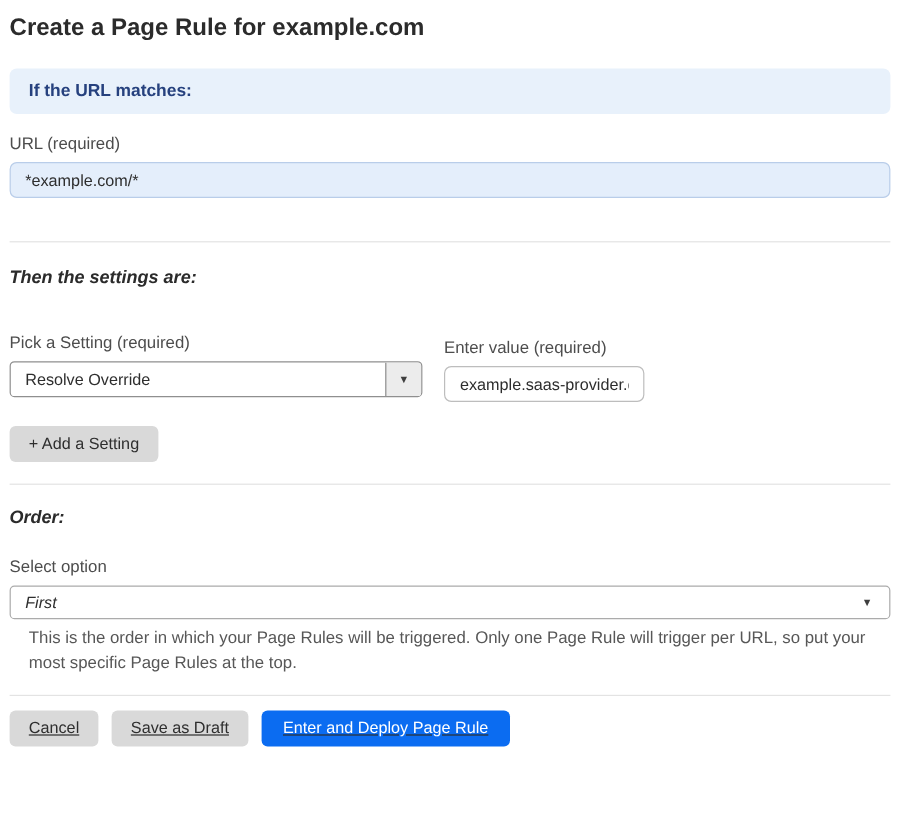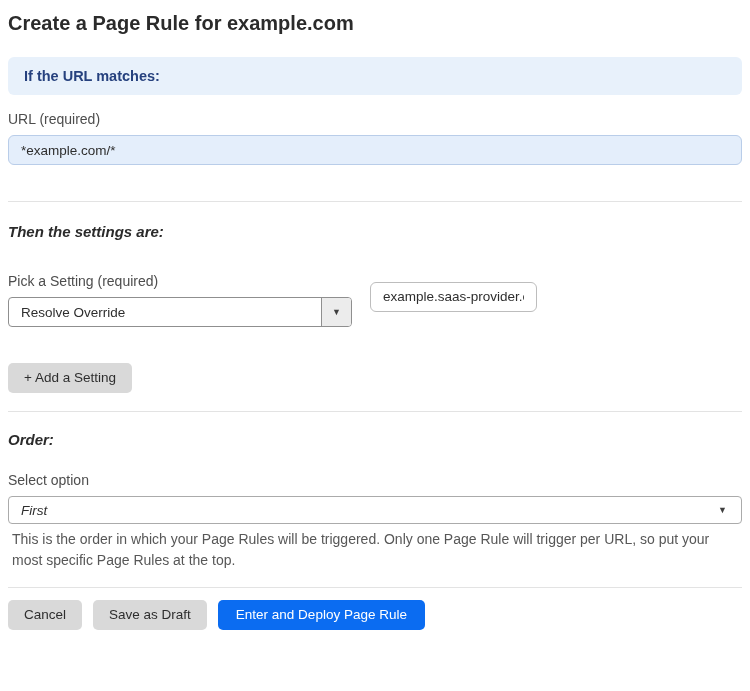--- a/index.html
+++ b/index.html
@@ -130,43 +130,44 @@
     font-family:"Liberation Sans", sans-serif;
     font-size:13.5px;
     line-height:16px;
     border:none;
     border-radius:5px;
     padding:7px 16px;
     cursor:pointer;
     color:#2e2e2e;
     background:var(--gray-btn);
   }
-  .btn-add{margin-top:36px;}
+  .btn-add{margin-top:20px;}
   .order-label{margin-top:24px;}
   .select-full{
     height:28px;
     border-color:#ababab;
     border-radius:4px;
     font-style:italic;
   }
   .select-full .caret-plain{
     display:flex;
     align-items:center;
     padding:0 14px;
   }
   .help-text{
-    margin:5px 4px 0;
+    margin:5px 16px 0;
     font-size:14px;
     line-height:21px;
     color:#575757;
   }
   .footer{
     display:flex;
     gap:11px;
     align-items:center;
+    text-decoration:underline;
   }
   .btn-primary{
     background:var(--accent-blue);
     color:#ffffff;
     padding:7px 18px;
   }
 </style>
 </head>
 <body>
 
@@ -191,20 +192,21 @@
   <div class="settings-col-setting">
     <label class="field-label">Pick a Setting (required)</label>
     <div class="select">
       <span class="select-value">Resolve Override</span>
       <span class="select-caret-box">
           <span class="caret">▼</span>
         </span>
     </div>
   </div>
   <div class="settings-col-value">
+    <label class="field-label">Enter value (required)</label>
     <input class="text-input" type="text" value="example.saas-provider.com" style="">
   </div>
 </div>
 
 <button class="btn btn-add">+ Add a Setting</button>
 
 <hr class="divider divider-2">
 
 <h2>Order:</h2>
 

